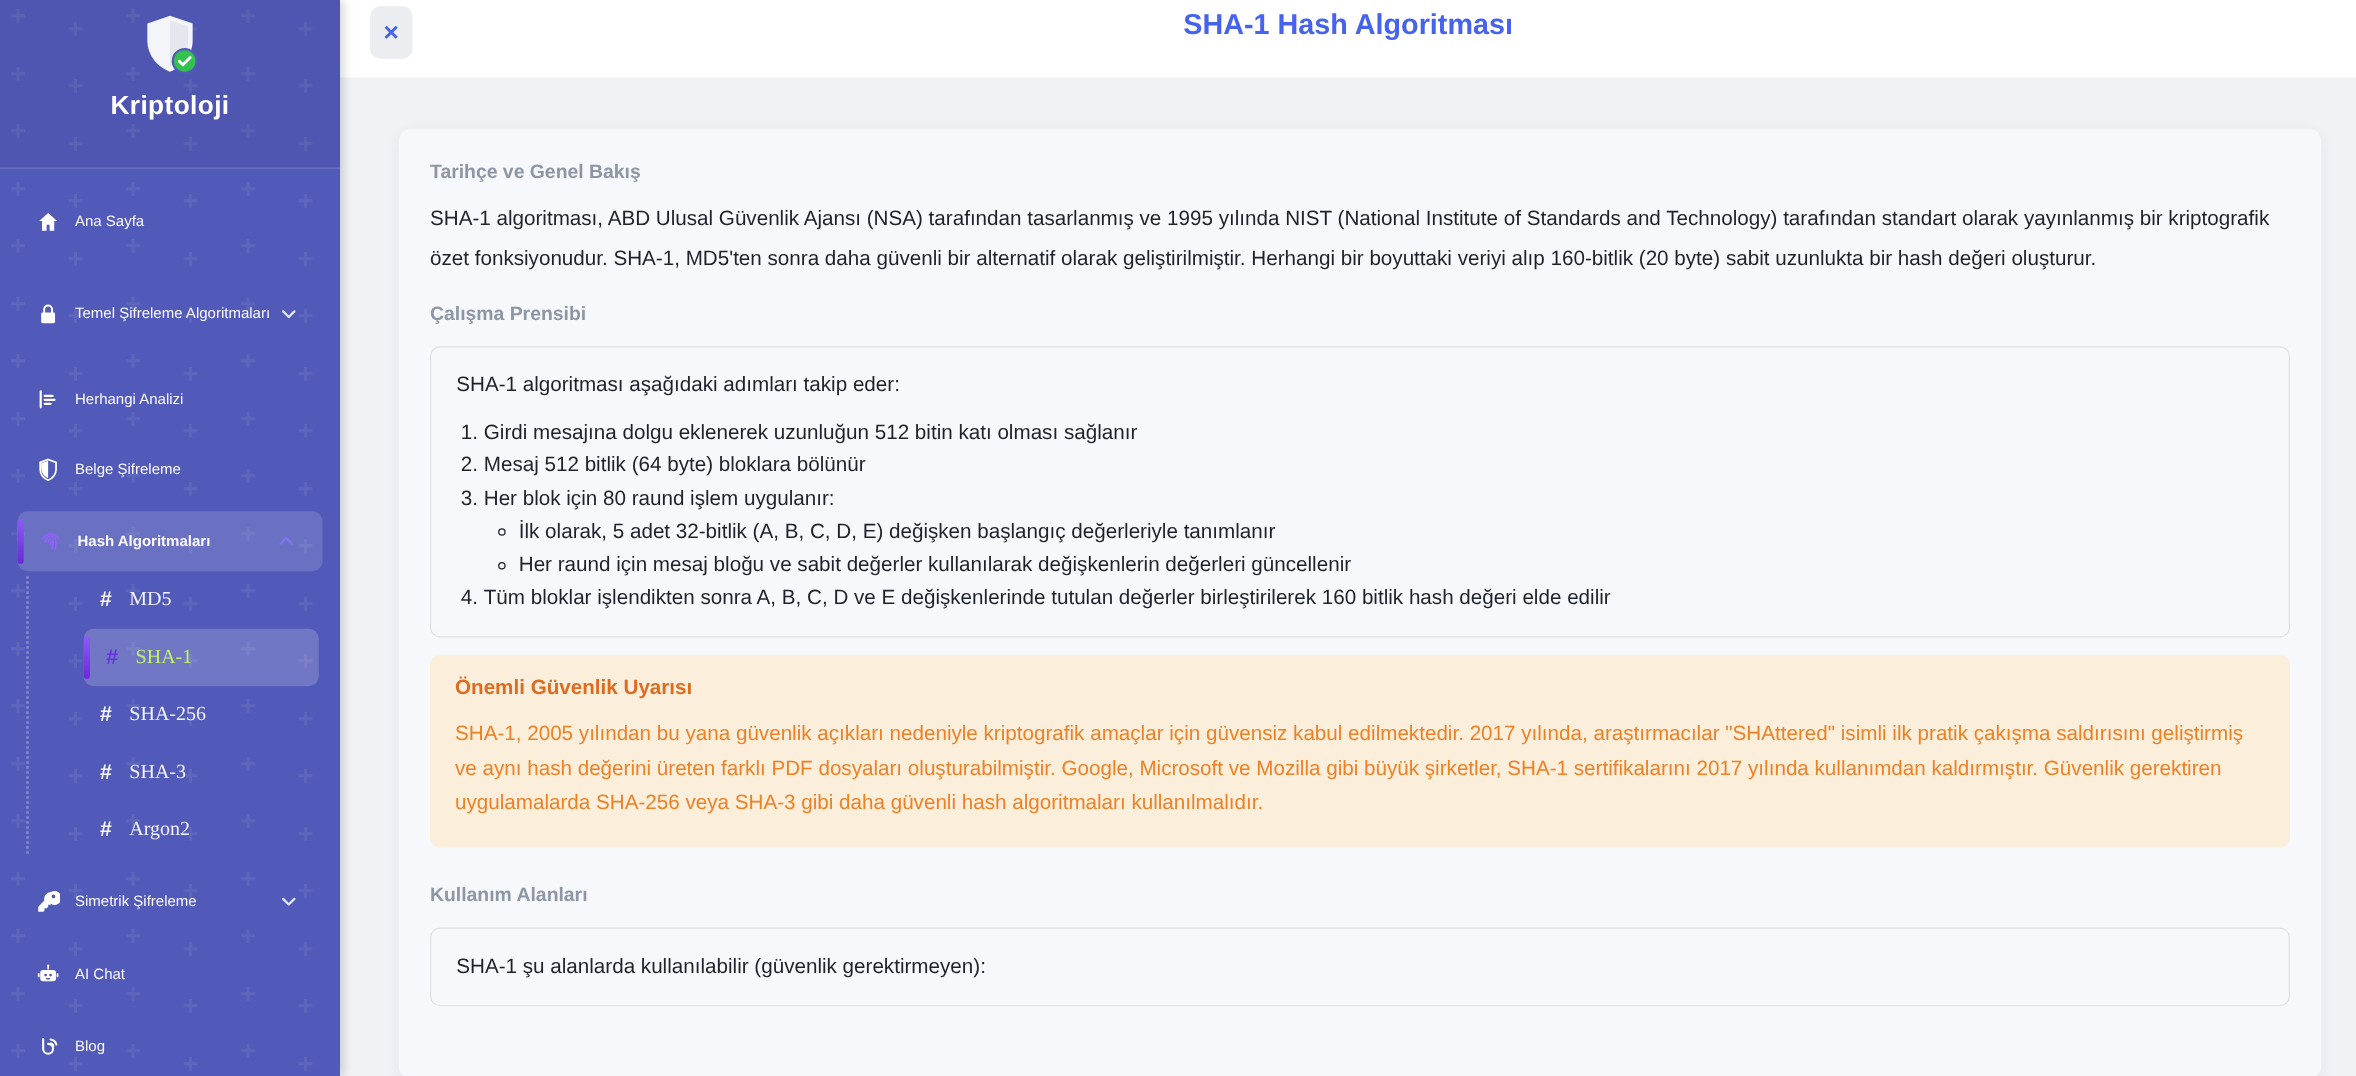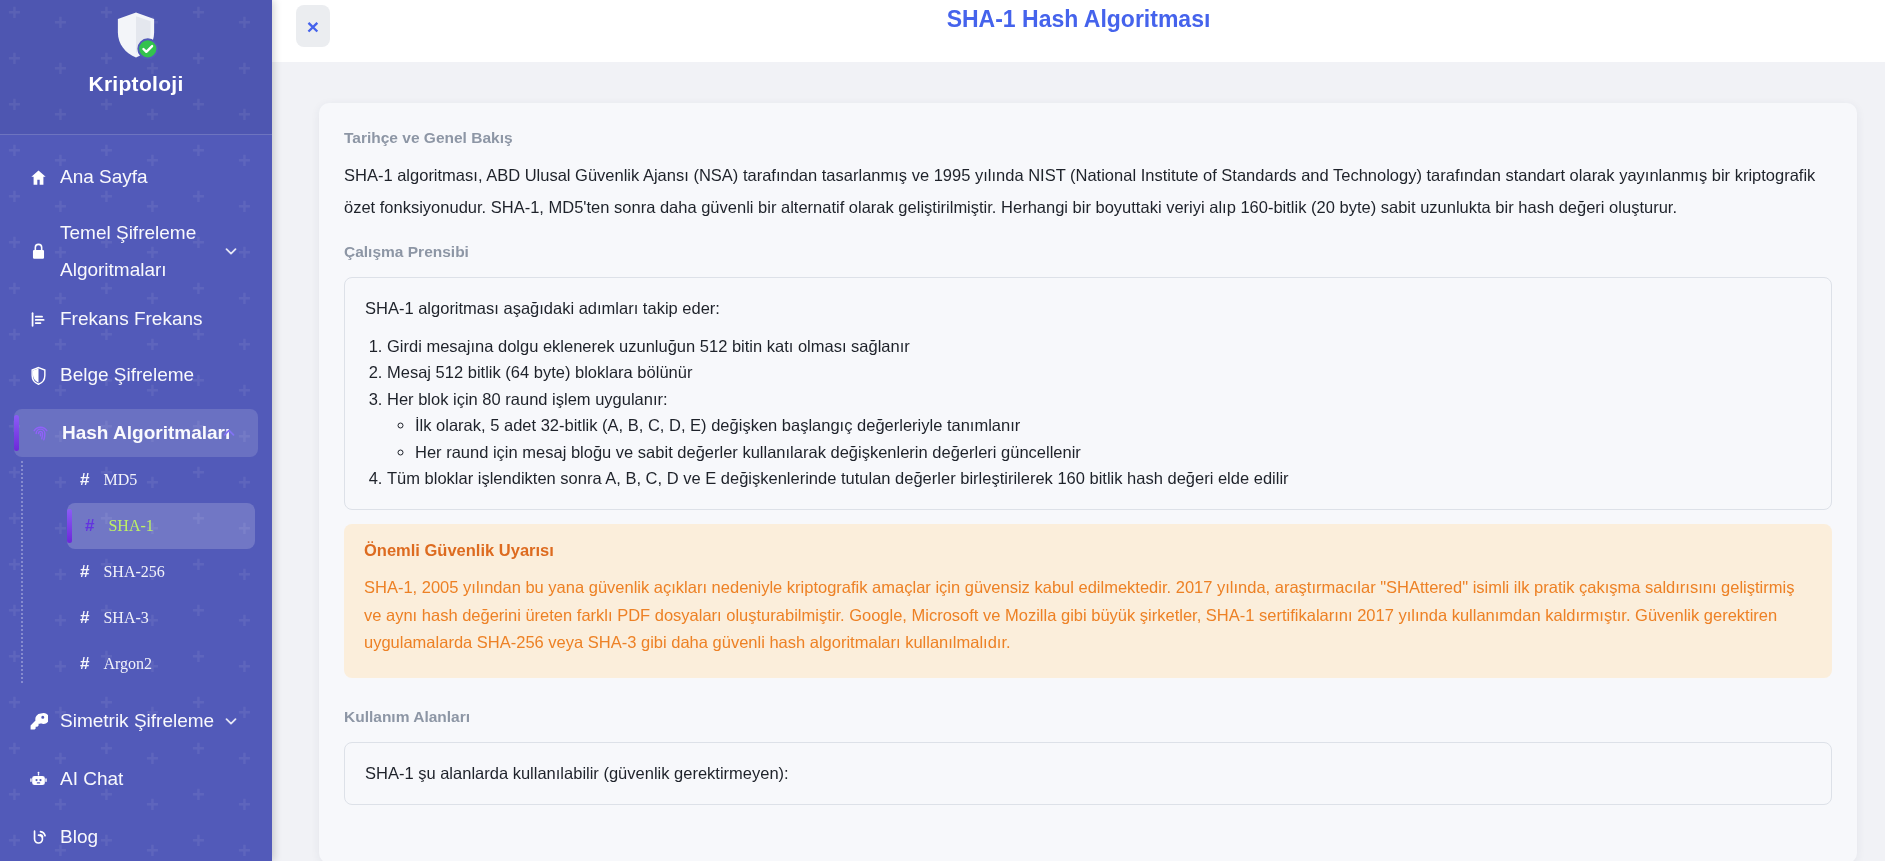--- a/index.html
+++ b/index.html
@@ -7,21 +7,21 @@
   .app { display:flex; width:1885px; height:861px; }
 
   
   .sidebar { position:relative; width:272px; flex:0 0 272px; height:100%; background:#525ab9; color:#fff; box-shadow:2px 0 8px rgba(0,0,0,.18); z-index:5; overflow:hidden; }
   .plus-pattern { position:absolute; inset:0; pointer-events:none; }
   .plus-pattern span { position:absolute; color:rgba(255,255,255,.07); font-size:22px; font-weight:700; }
   .brand { position:relative; height:135px; text-align:center; padding-top:8px; border-bottom:1px solid rgba(255,255,255,.18); background:rgba(0,0,0,.04); }
   .brand-logo { display:inline-block; }
   .brand-name { font-size:21px; font-weight:700; letter-spacing:.3px; margin-top:2px; }
   nav { position:relative; }
-  .nav-item { position:relative; display:flex; align-items:center; height:40px; padding-left:28px; cursor:pointer; font-size:19px; }
+  .nav-item { position:relative; display:flex; align-items:center; height:40px; padding-left:28px; cursor:pointer; font-size:12px; }
   .nav-icon { width:20px; height:20px; flex:0 0 20px; margin-right:12px; display:flex; align-items:center; justify-content:center; color:#fff; }
   .nav-icon svg { width:19px; height:19px; }
   .nav-label { color:rgba(255,255,255,.96); }
   .chev { position:absolute; right:32px; top:50%; transform:translateY(-50%); width:18px; height:18px; color:rgba(255,255,255,.85); }
   .chev svg { width:18px; height:18px; }
   .mt22{margin-top:22px}.mt16{margin-top:16px}.mt14{margin-top:14px}.mt10{margin-top:10px}.mt18{margin-top:18px}
   .two-line { height:76px; }
   .two-line .nav-label { width:160px; line-height:1.95; }
   .nav-item.active-parent { height:48px; margin-left:14px; margin-right:14px; padding-left:16px; background:rgba(255,255,255,.14); border-radius:8px; }
   .accent-bar { position:absolute; left:0; top:6px; bottom:6px; width:5px; border-radius:4px; background:linear-gradient(#8b5cf6,#6d28d9); }
@@ -223,21 +223,21 @@
 
       <div class="nav-item mt10">
         <span class="nav-icon">
           <svg viewBox="0 0 24 24" fill="none" stroke="currentColor" stroke-width="2.2" stroke-linecap="round">
               <path d="M4.5 4v16"></path>
               <path d="M8.5 8.5h8"></path>
               <path d="M8.5 12.5h10"></path>
               <path d="M8.5 16.5h6"></path>
             </svg>
         </span>
-        <span class="nav-label">Frekans Frekans</span>
+        <span class="nav-label">Herhangi Analizi</span>
       </div>
 
       <div class="nav-item mt16">
         <span class="nav-icon">
           <svg viewBox="0 0 24 24">
               <path d="M12 2l8 3v7c0 5-3.4 9.4-8 11-4.6-1.6-8-6-8-11V5z" fill="none" stroke="currentColor" stroke-width="1.8"></path>
               <path d="M12 3.2V21c-4-1.6-7-5.6-7-10.3V5.7z" fill="currentColor"></path>
             </svg>
         </span>
         <span class="nav-label">Belge Şifreleme</span>

